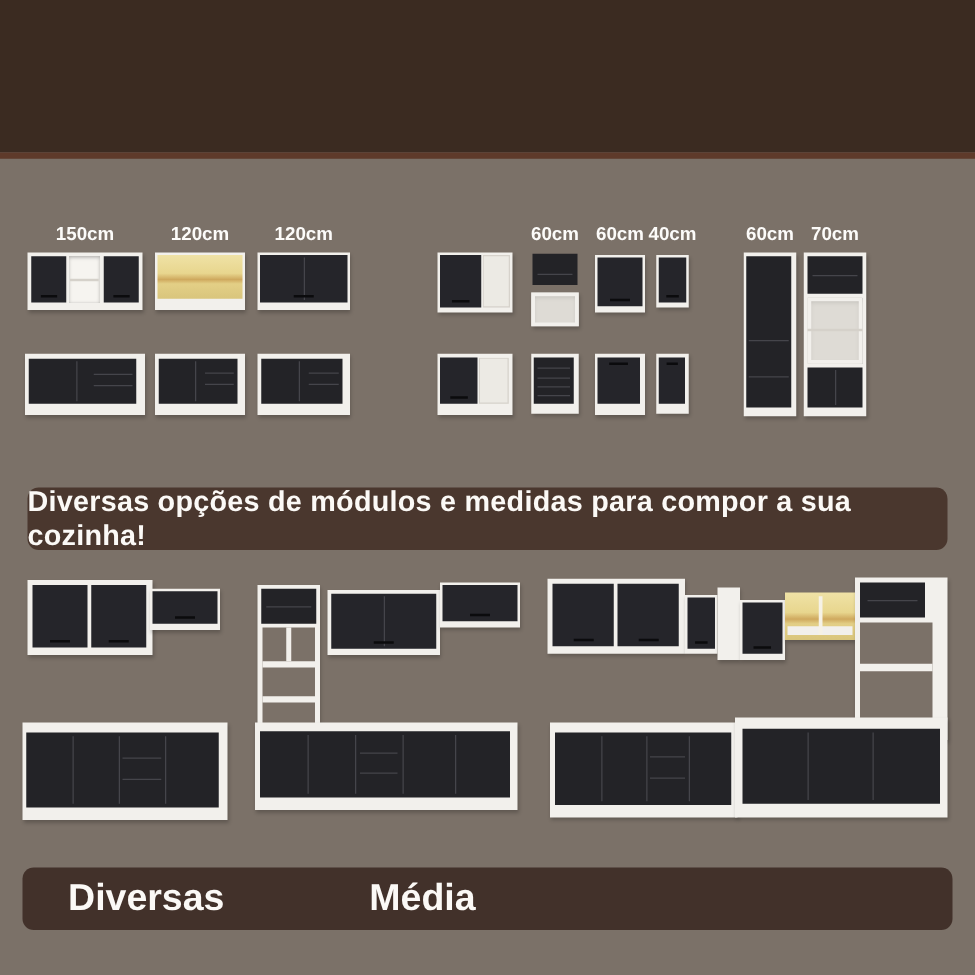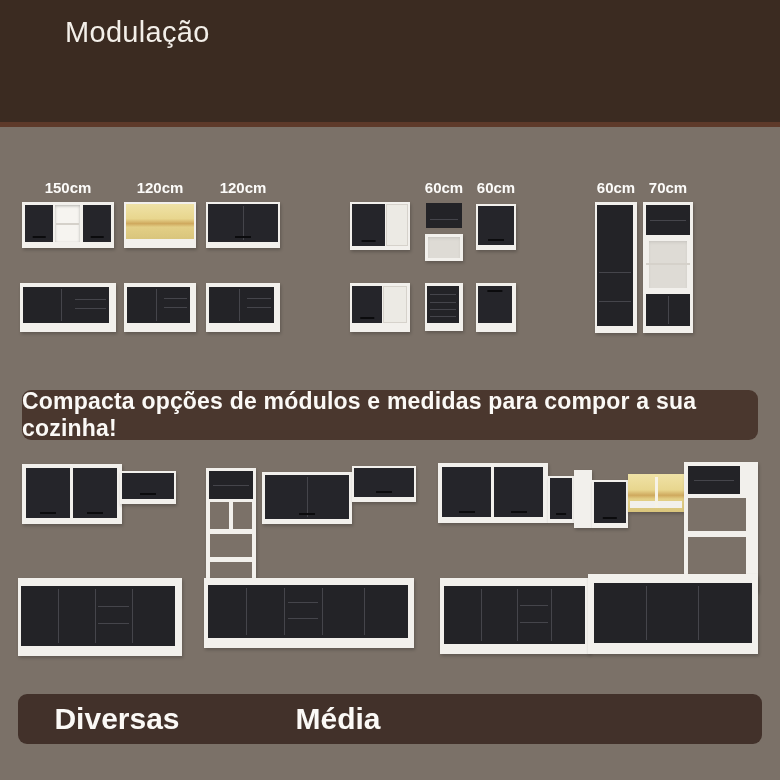--- a/index.html
+++ b/index.html
@@ -44,21 +44,20 @@
   .legend{position:absolute;left:18px;top:694px;width:744px;height:50px;border-radius:9px;background:#42312a}
   .legend span{position:absolute;top:50%;transform:translate(-50%,-50%);color:#fbf9f6;font-size:30px;font-weight:600}
 
   
   .kits{position:absolute;left:0;top:450px;width:780px;height:240px}
 </style>
 </head>
 <body>
 
 <div class="header">
-  <div class="header-sub">Modulação</div>
 </div>
 <div class="accent"></div>
 
 <div class="mods">
 
   <div class="mcol" style="left:20px;width:96px">
     <div class="m-label">150cm</div>
     <div class="carc" style="left:2px;top:42px;right:2px;height:46px">
       <div class="door" style="left:3px;top:3px;bottom:6px;width:28px"></div>
       <div class="openw" style="left:33px;top:3px;bottom:6px;width:25px">
@@ -139,20 +138,29 @@
   <div class="mcol" style="left:476px;width:40px">
     <div class="m-label">60cm</div>
     <div class="carc" style="left:0;top:44px;right:0;height:46px">
       <div class="door" style="left:2px;top:2px;right:2px;bottom:5px"></div>
     </div>
     <div class="carc" style="left:0;top:123px;right:0;height:49px">
       <div class="door toph" style="left:2px;top:3px;right:4px;bottom:9px"></div>
     </div>
   </div>
 
+  <div class="mcol" style="left:525px;width:26px">
+    <div class="m-label">40cm</div>
+    <div class="carc" style="left:0;top:44px;right:0;height:42px">
+      <div class="door" style="left:2px;top:2px;right:2px;bottom:4px"></div>
+    </div>
+    <div class="carc" style="left:0;top:123px;right:0;height:48px">
+      <div class="door toph" style="left:2px;top:3px;right:3px;bottom:8px"></div>
+    </div>
+  </div>
 
 
   <div class="mcol" style="left:595px;width:42px">
     <div class="m-label">60cm</div>
     <div class="carc" style="left:0;top:42px;right:0;height:131px">
       <div class="blkbox" style="left:2px;top:3px;right:4px;bottom:7px">
         <div class="hline" style="left:6%;right:6%;top:55%"></div>
         <div class="hline" style="left:6%;right:6%;top:79%"></div>
       </div>
     </div>
@@ -169,21 +177,21 @@
       </div>
       <div class="blkbox" style="left:3px;top:92px;right:3px;bottom:7px">
         <div class="vseam" style="left:50%"></div>
       </div>
     </div>
   </div>
 
 </div>
 
 <div class="banner">
-  <span>Compacta opções de módulos e medidas para compor a sua cozinha!</span>
+  <span>Diversas opções de módulos e medidas para compor a sua cozinha!</span>
 </div>
 
 <div class="kits">
 
   <div>
     <div class="carc" style="left:22px;top:14px;width:100px;height:60px">
       <div class="door" style="left:4px;top:4px;width:44px;bottom:6px"></div>
       <div class="door" style="left:51px;top:4px;width:44px;bottom:6px"></div>
     </div>
     <div class="carc" style="left:120px;top:21px;width:56px;height:33px">

